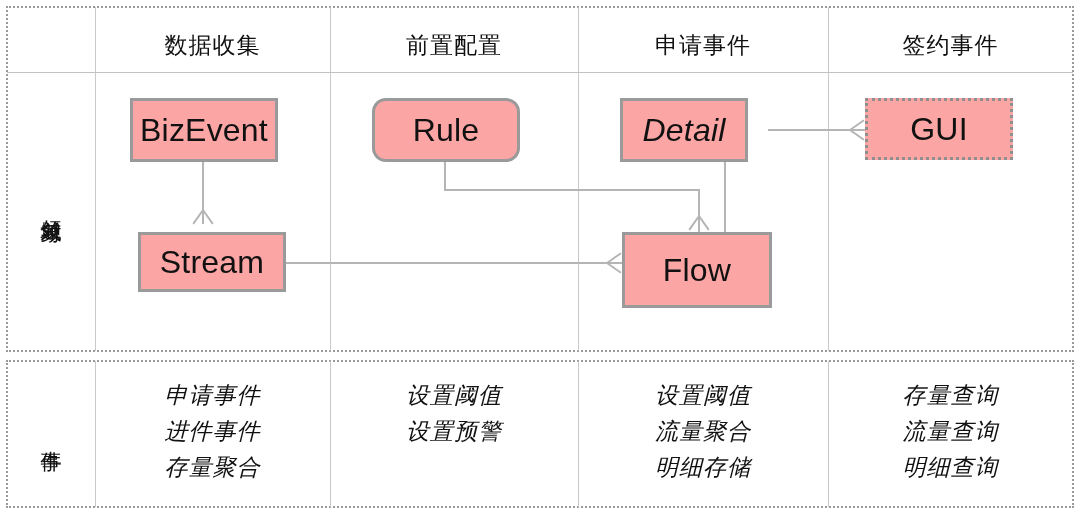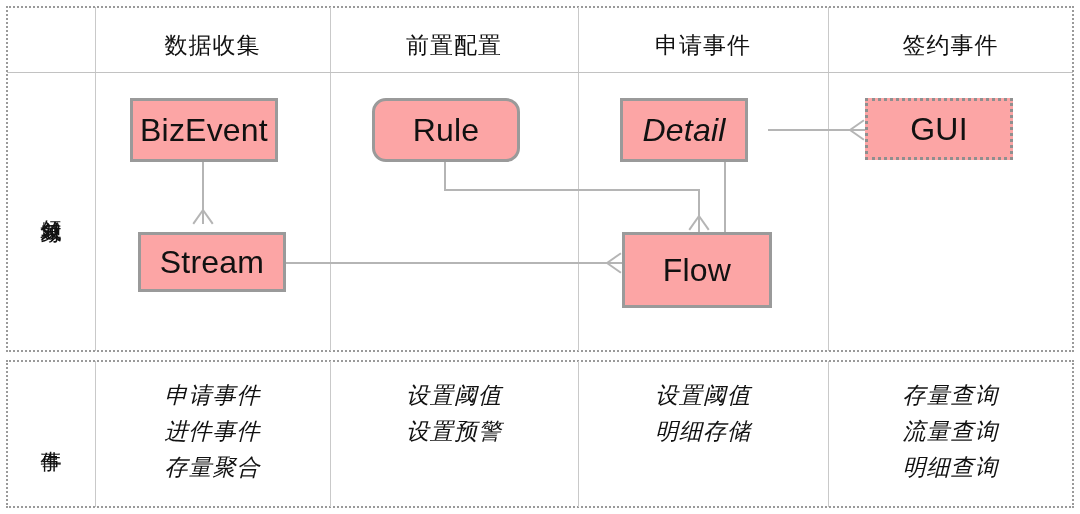--- a/index.html
+++ b/index.html
@@ -208,20 +208,21 @@
     <div>存量聚合</div>
   </div>
 
   <div class="event-col" style="left:330px; width:248px;">
     <div>设置阈值</div>
     <div>设置预警</div>
   </div>
 
   <div class="event-col" style="left:578px; width:250px;">
     <div>设置阈值</div>
+    <div>流量聚合</div>
     <div>明细存储</div>
   </div>
 
   <div class="event-col" style="left:828px; width:245px;">
     <div>存量查询</div>
     <div>流量查询</div>
     <div>明细查询</div>
   </div>
 
 </div>

